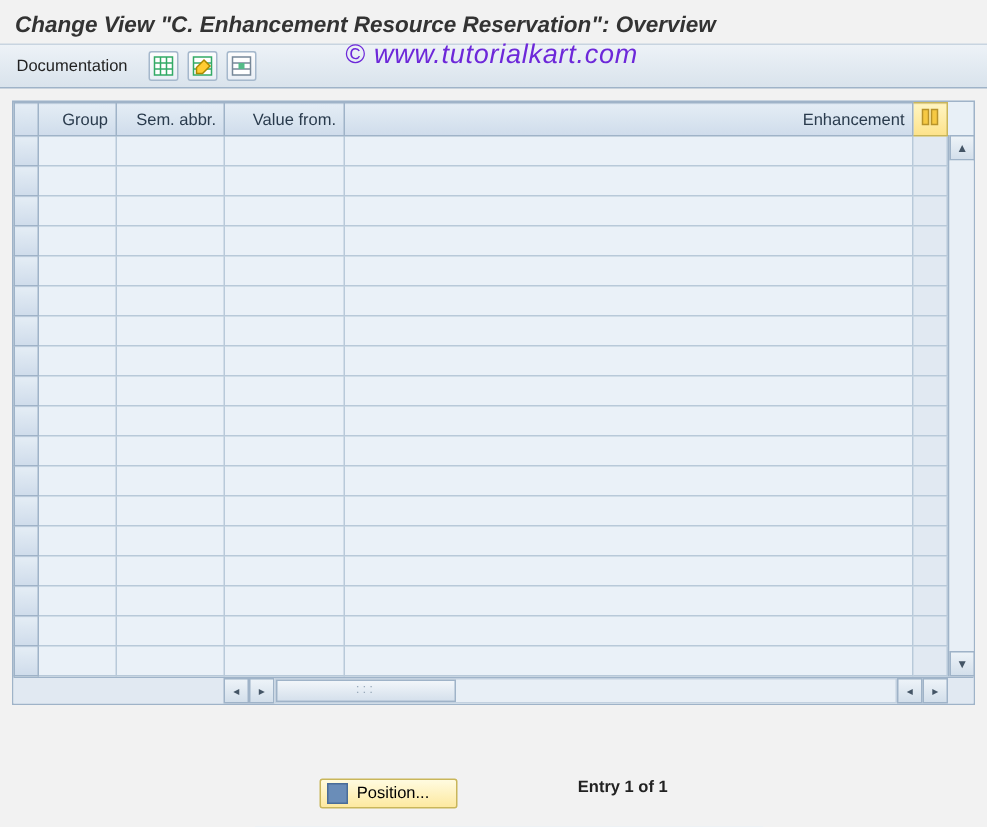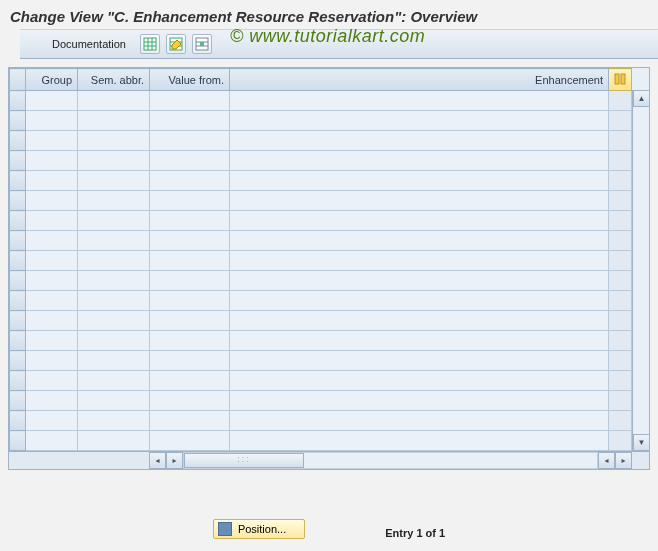--- a/index.html
+++ b/index.html
@@ -17,25 +17,24 @@
       padding: 8px 10px 4px 10px;
       font-size: 15px;
       font-style: italic;
       font-weight: bold;
       color: #333;
     }
     .toolbar {
       background: linear-gradient(#edf2f7, #d9e3ec);
       border-top: 1px solid #c8d4e0;
       border-bottom: 1px solid #9fb3c8;
-      padding: 4px 24px;
+      padding: 4px 3px;
       display: flex;
       align-items: center;
       gap: 6px;
-      margin-left: 20px;
     }
     .toolbar-btn-text {
       padding: 2px 8px;
       font-size: 11px;
       color: #222;
       cursor: pointer;
     }
     .toolbar-icon {
       width: 20px;
       height: 20px;
@@ -155,21 +154,21 @@
       width: 120px;
       background: linear-gradient(#f2f6fa,#d5e0ec);
       border: 1px solid #9fb3c8;
     }
     .footer {
       position: absolute;
       bottom: 12px;
       left: 0;
       right: 0;
       display: flex;
-      align-items: flex-end;
+      align-items: flex-start;
       justify-content: center;
       gap: 80px;
     }
     .position-btn {
       display: flex;
       align-items: center;
       background: linear-gradient(#fffbe0,#fde9a0);
       border: 1px solid #c9b65a;
       border-radius: 2px;
       padding: 2px 18px 2px 4px;
@@ -181,21 +180,21 @@
       width: 14px; height: 14px;
       background: #6a8db8;
       border: 1px solid #4a6d98;
     }
     .entry-text { font-size: 11px; color: #222; font-weight: bold; }
     .watermark {
       position: absolute;
       top: 26px;
       left: 230px;
       font-size: 18px;
-      color: #4d7c0f;
+      color: #6d28d9;
       font-style: italic;
       pointer-events: none;
       z-index: 50;
       letter-spacing: 0.5px;
     }
     .grid-scroll-area {
       position: relative;
       padding-right: 17px;
     }
   </style>

